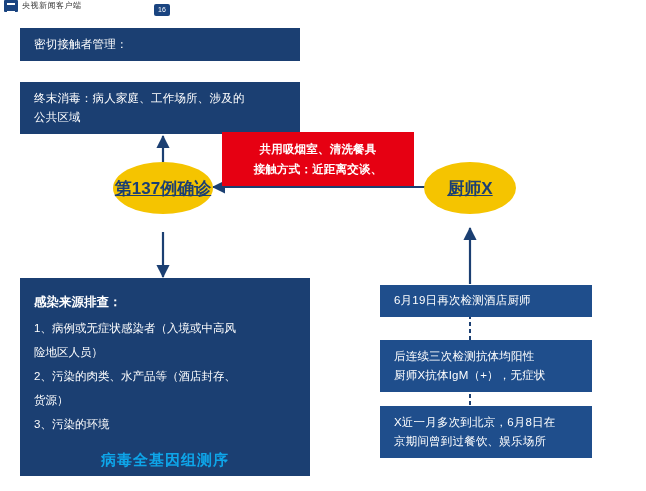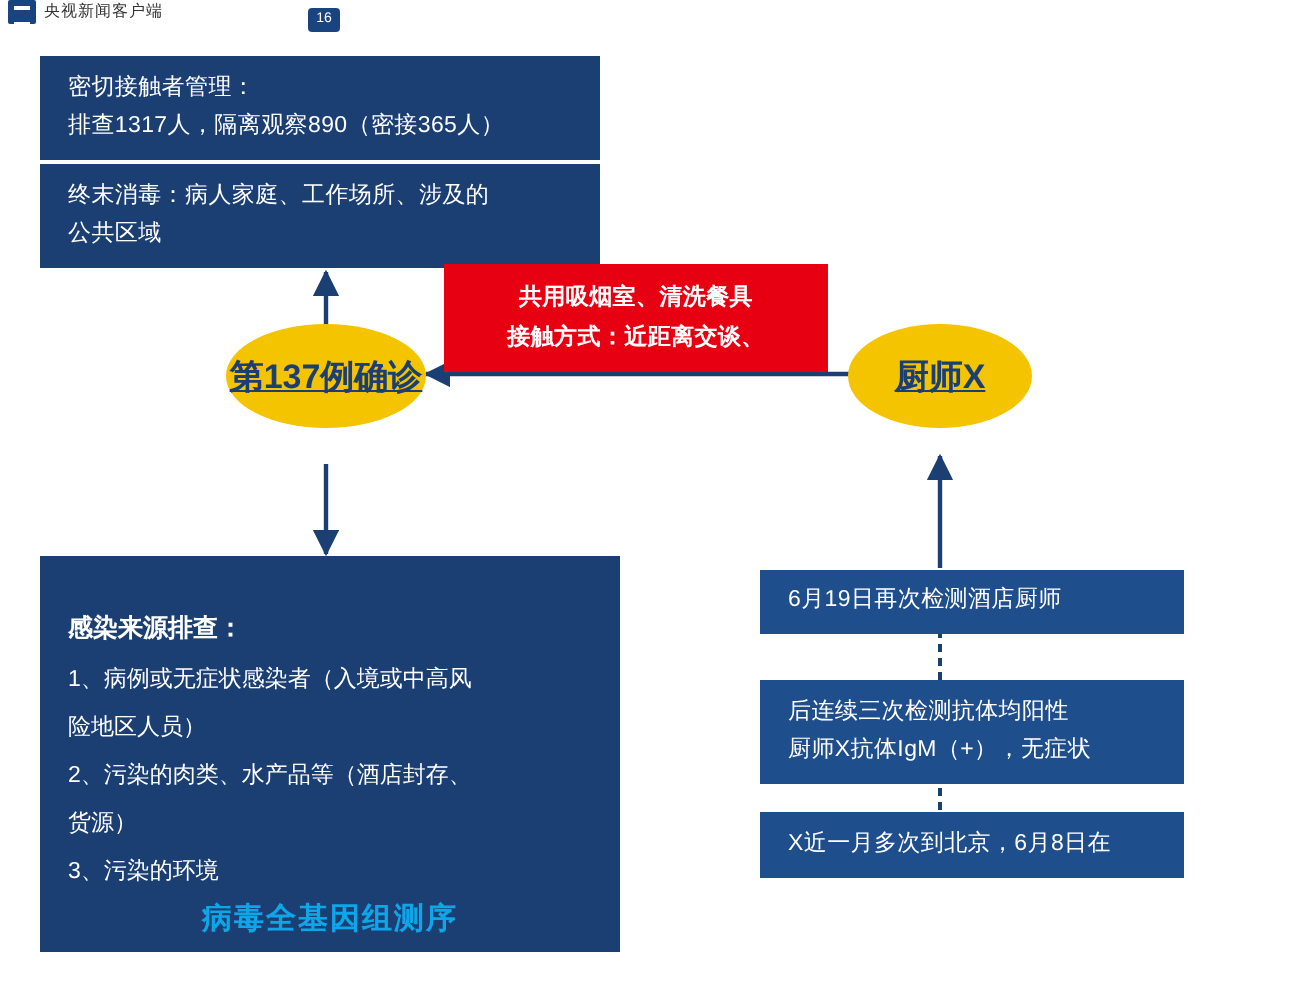--- a/index.html
+++ b/index.html
@@ -108,21 +108,21 @@
     text-align: center;
     text-decoration: underline;
   }
 
   
   .panel {
     position: absolute;
     box-sizing: border-box;
     background: #1b3f72;
     color: #ffffff;
-    padding: 24px 14px 10px 14px;
+    padding: 12px 14px 10px 14px;
     font-size: 11.5px;
     line-height: 24px;
   }
   .panel .title {
     font-weight: bold;
     font-size: 12.5px;
     display: block;
     margin-bottom: 2px;
   }
   .panel .line { display: block; white-space: nowrap; }
@@ -174,21 +174,20 @@
 
       <line x1="470" y1="264" x2="470" y2="208" stroke="#1b3f72" stroke-width="2.2" marker-end="url(#ah)"></line>
 
       <line x1="470" y1="320" x2="470" y2="294" stroke="#1b3f72" stroke-width="2" stroke-dasharray="4,3"></line>
 
       <line x1="470" y1="385" x2="470" y2="362" stroke="#1b3f72" stroke-width="2" stroke-dasharray="4,3"></line>
     </svg>
 
     <div class="box" style="left:20px; top:8px; width:280px;">
       <span class="t">密切接触者管理：</span>
-      <span class="t">排查1317人，隔离观察890（密接365人）</span>
     </div>
 
     <div class="box" style="left:20px; top:62px; width:280px;">
       <span class="t">终末消毒：病人家庭、工作场所、涉及的</span>
       <span class="t">公共区域</span>
     </div>
 
     <div class="box red" style="left:222px; top:112px; width:192px;">
       <span class="t">共用吸烟室、清洗餐具</span>
       <span class="t">接触方式：近距离交谈、</span>
@@ -216,16 +215,17 @@
       <span class="t">6月19日再次检测酒店厨师</span>
     </div>
 
     <div class="box light" style="left:380px; top:320px; width:212px;">
       <span class="t">后连续三次检测抗体均阳性</span>
       <span class="t">厨师X抗体IgM（+），无症状</span>
     </div>
 
     <div class="box light" style="left:380px; top:386px; width:212px;">
       <span class="t">X近一月多次到北京，6月8日在</span>
+      <span class="t">京期间曾到过餐饮、娱乐场所</span>
     </div>
 
   </div>
 </div>
 
 </body></html>

